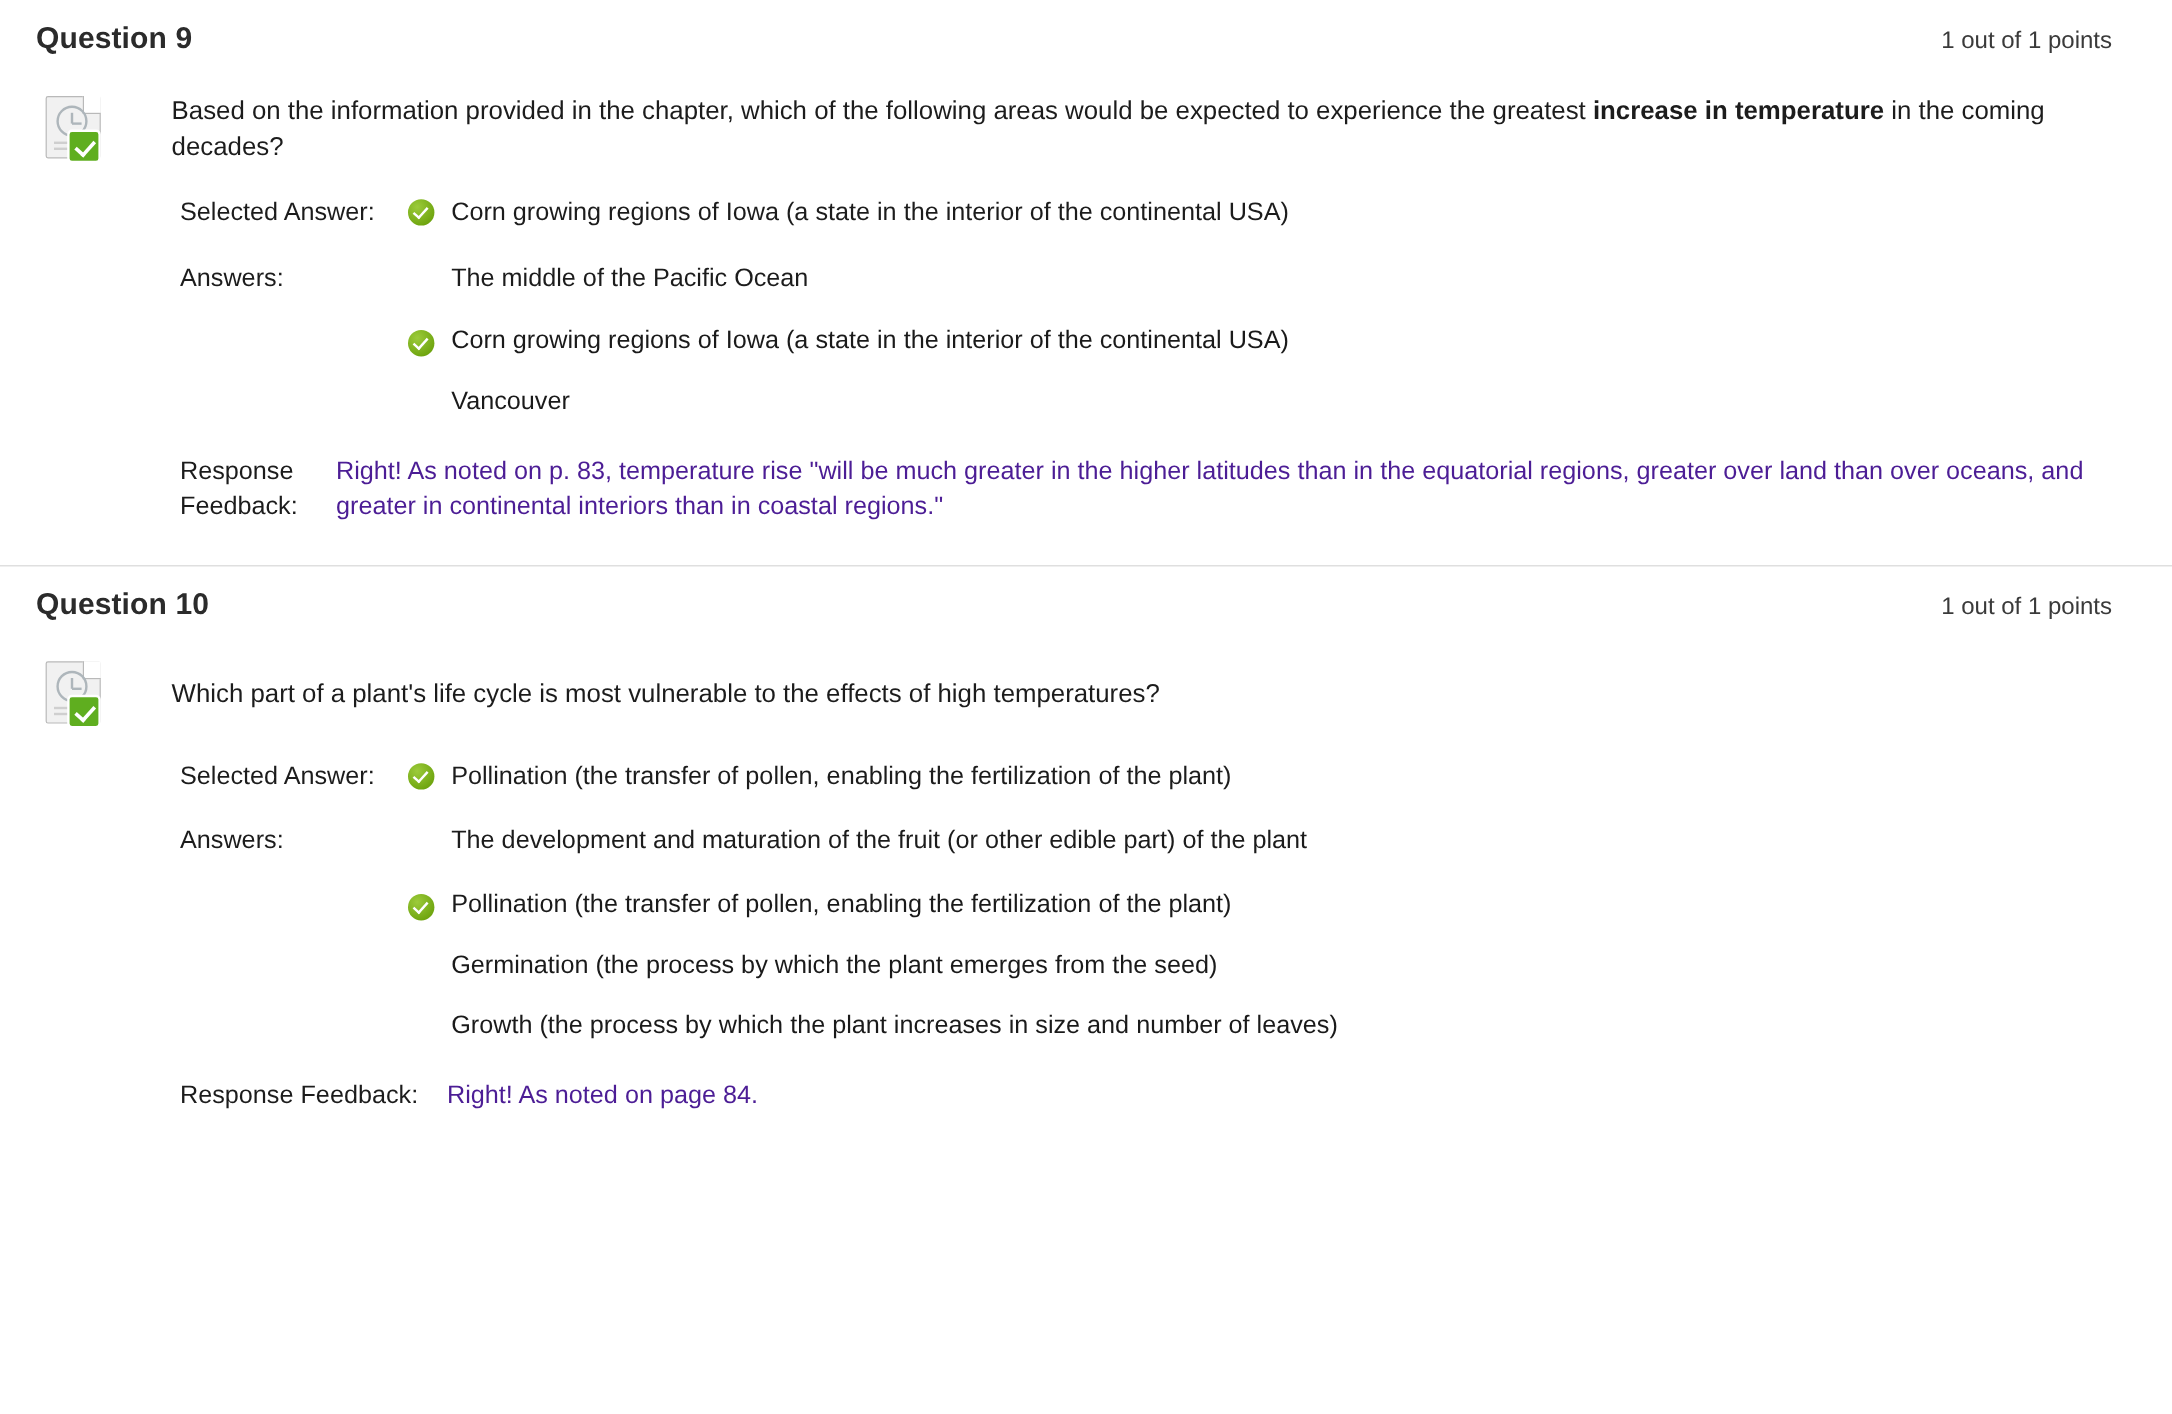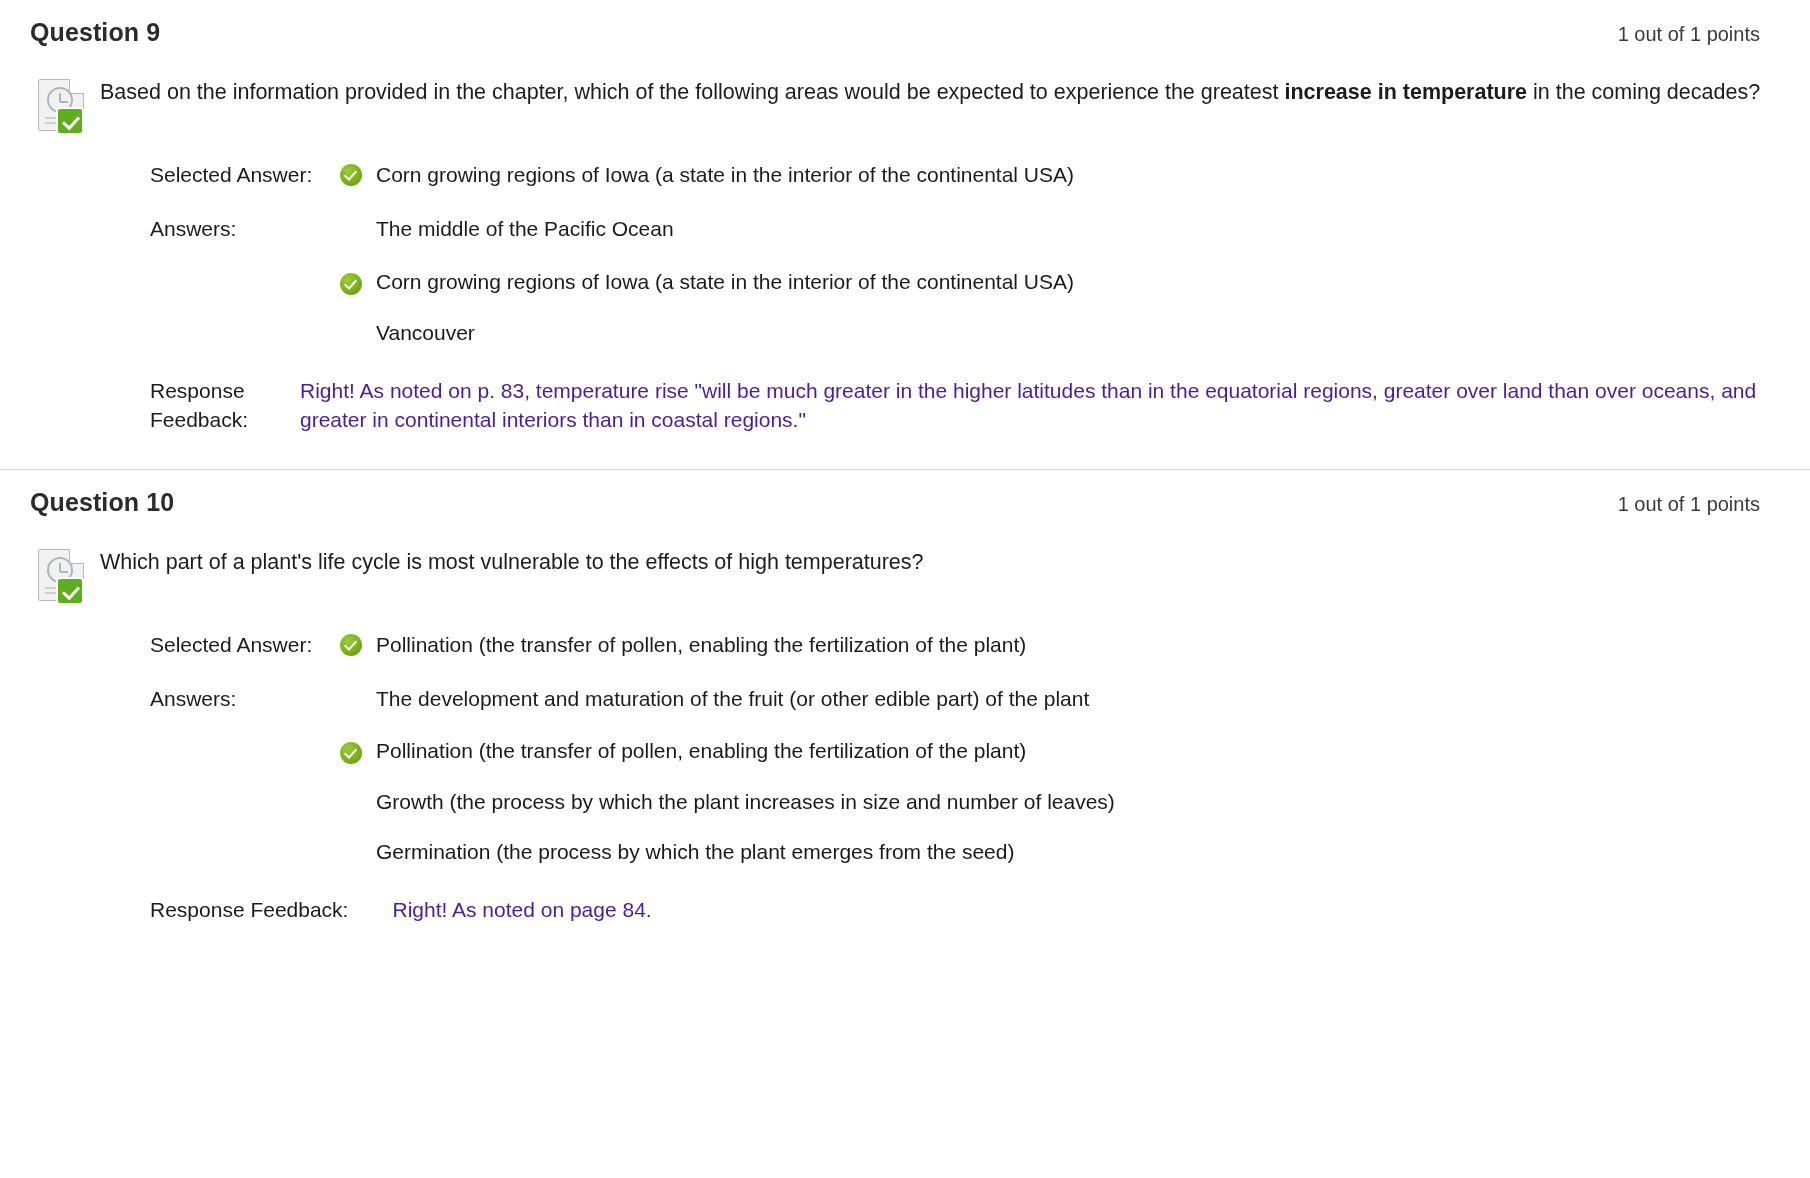--- a/index.html
+++ b/index.html
@@ -42,22 +42,23 @@
     letter-spacing: 0.1px;
   }
   .q-points {
     font-size: 20px;
     color: #3a3a3a;
     white-space: nowrap;
   }
 
   .q-body {
     display: flex;
-    align-items: flex-start;
+    align-items: center;
     margin-top: 30px;
+    gap: 43px;
   }
 
   
   .q-icon {
     position: relative;
     width: 62px;
     min-width: 62px;
     height: 56px;
     margin-right: 8px;
     margin-top: 2px;
@@ -216,21 +217,20 @@
     align-items: flex-start;
     margin-bottom: 26px;
     margin-left: 190px;
   }
   .option-row:last-child { margin-bottom: 0; }
 
   .feedback-row {
     display: flex;
     align-items: flex-end;
     margin-top: 32px;
-    gap: 20px;
   }
   .feedback-label {
     width: 130px;
     min-width: 130px;
     font-size: 21px;
     line-height: 1.38;
     color: #1c1c1c;
   }
   .feedback-label.inline {
     width: auto;
@@ -347,26 +347,26 @@
         </div>
       </div>
 
       <div class="option-row">
         <span class="check"></span>
         <span class="txt">Pollination (the transfer of pollen, enabling the fertilization of the plant)</span>
       </div>
 
       <div class="option-row">
         <span class="spacer-check"></span>
+        <span class="txt">Germination (the process by which the plant emerges from the seed)</span>
+      </div>
+
+      <div class="option-row">
+        <span class="spacer-check"></span>
         <span class="txt">Growth (the process by which the plant increases in size and number of leaves)</span>
-      </div>
-
-      <div class="option-row">
-        <span class="spacer-check"></span>
-        <span class="txt">Germination (the process by which the plant emerges from the seed)</span>
       </div>
 
       <div class="feedback-row">
         <div class="feedback-label inline">Response Feedback:</div>
         <div class="feedback-text">Right! As noted on page 84.</div>
       </div>
     </div>
   </section>
 
 </div>

